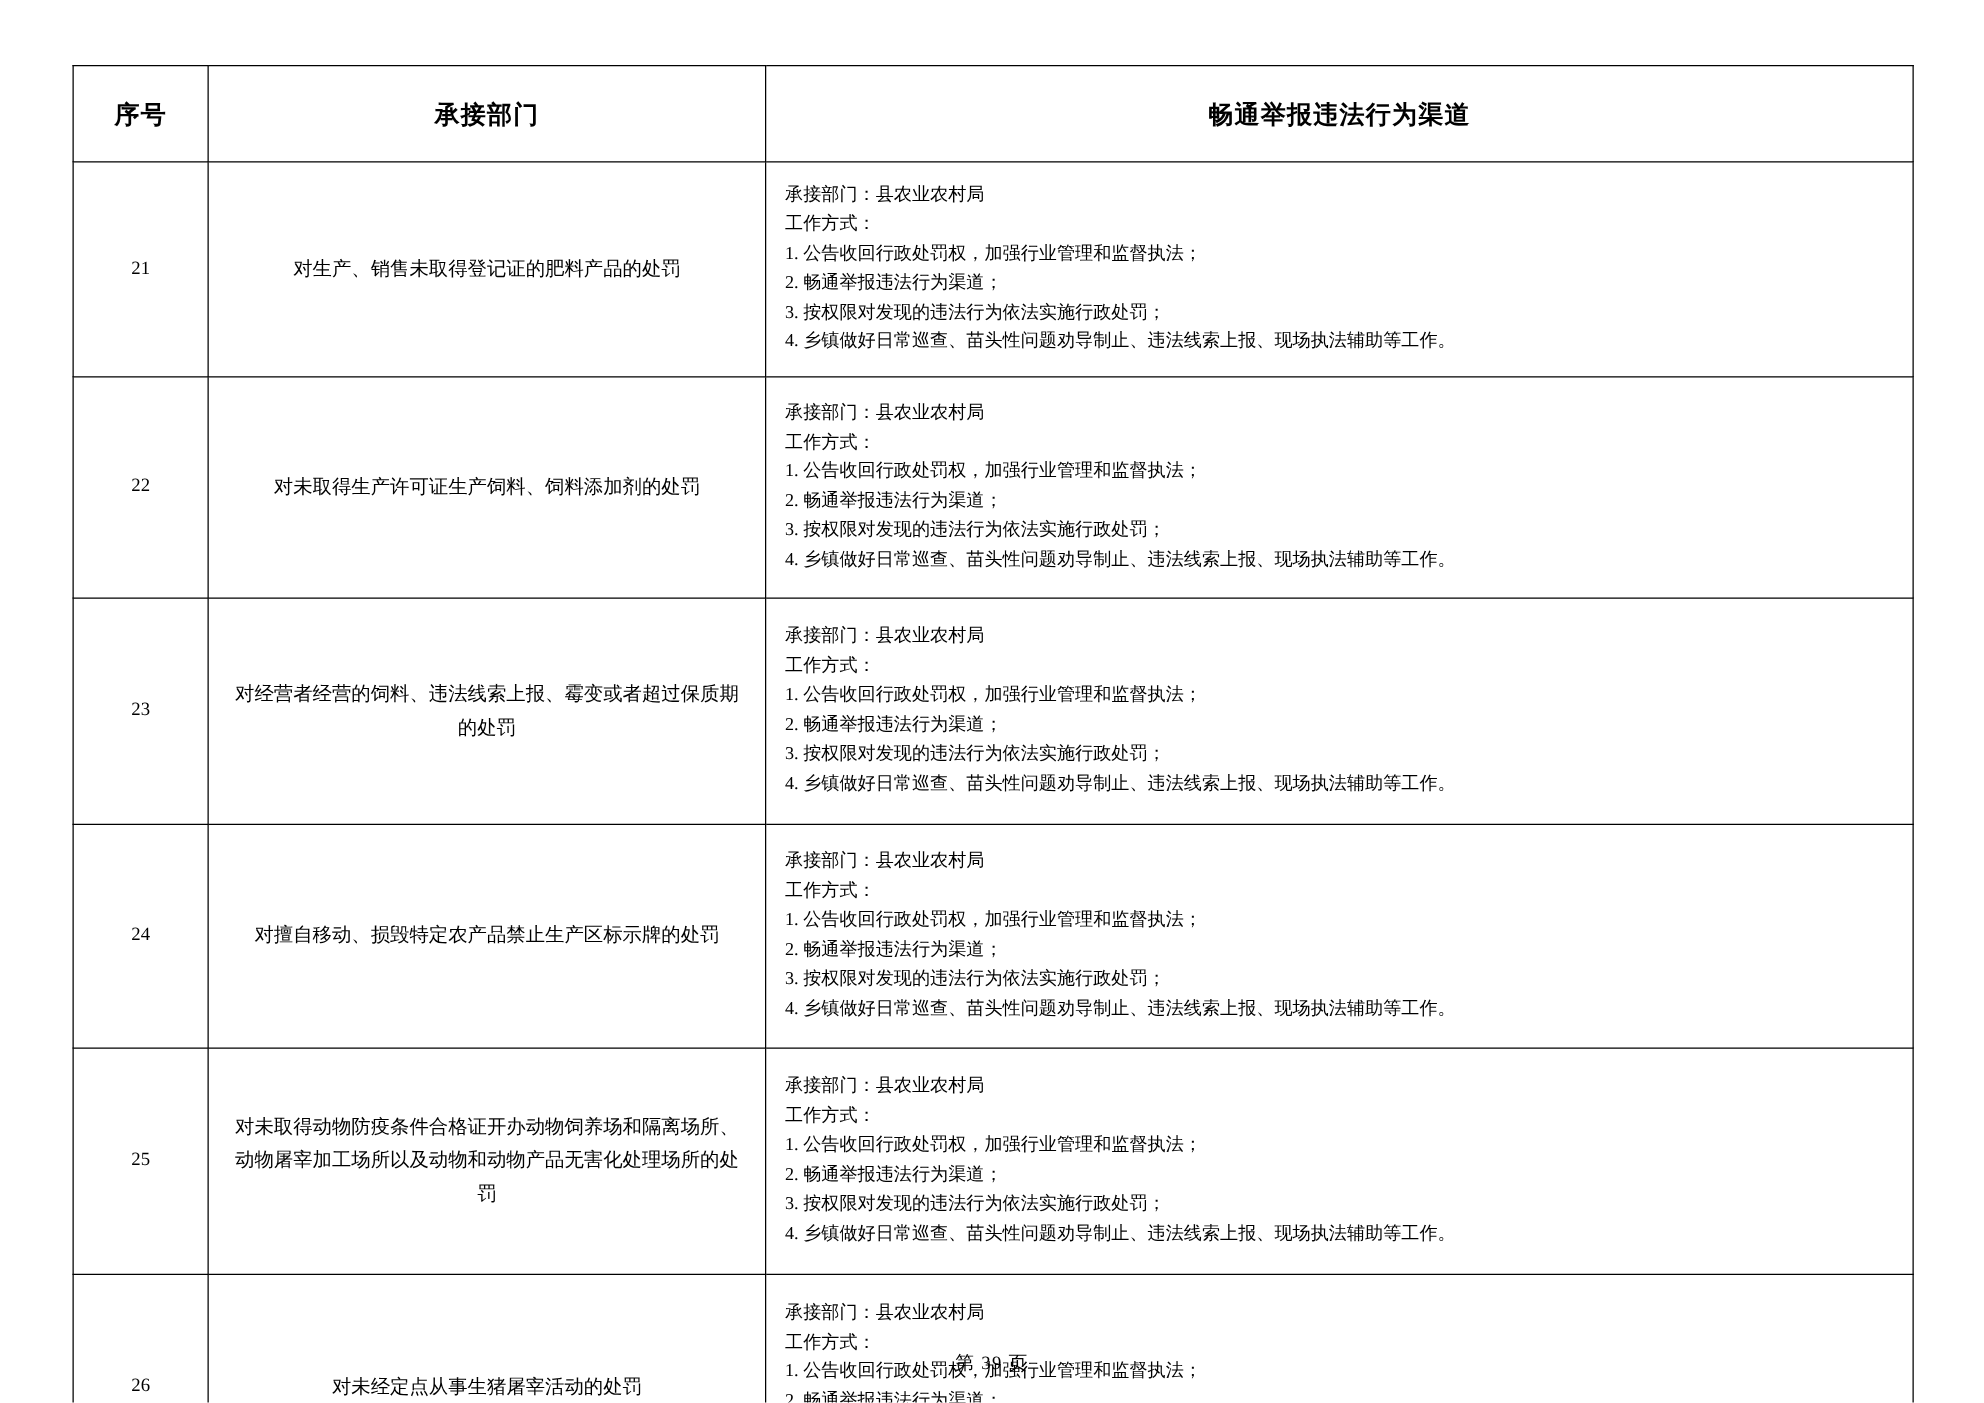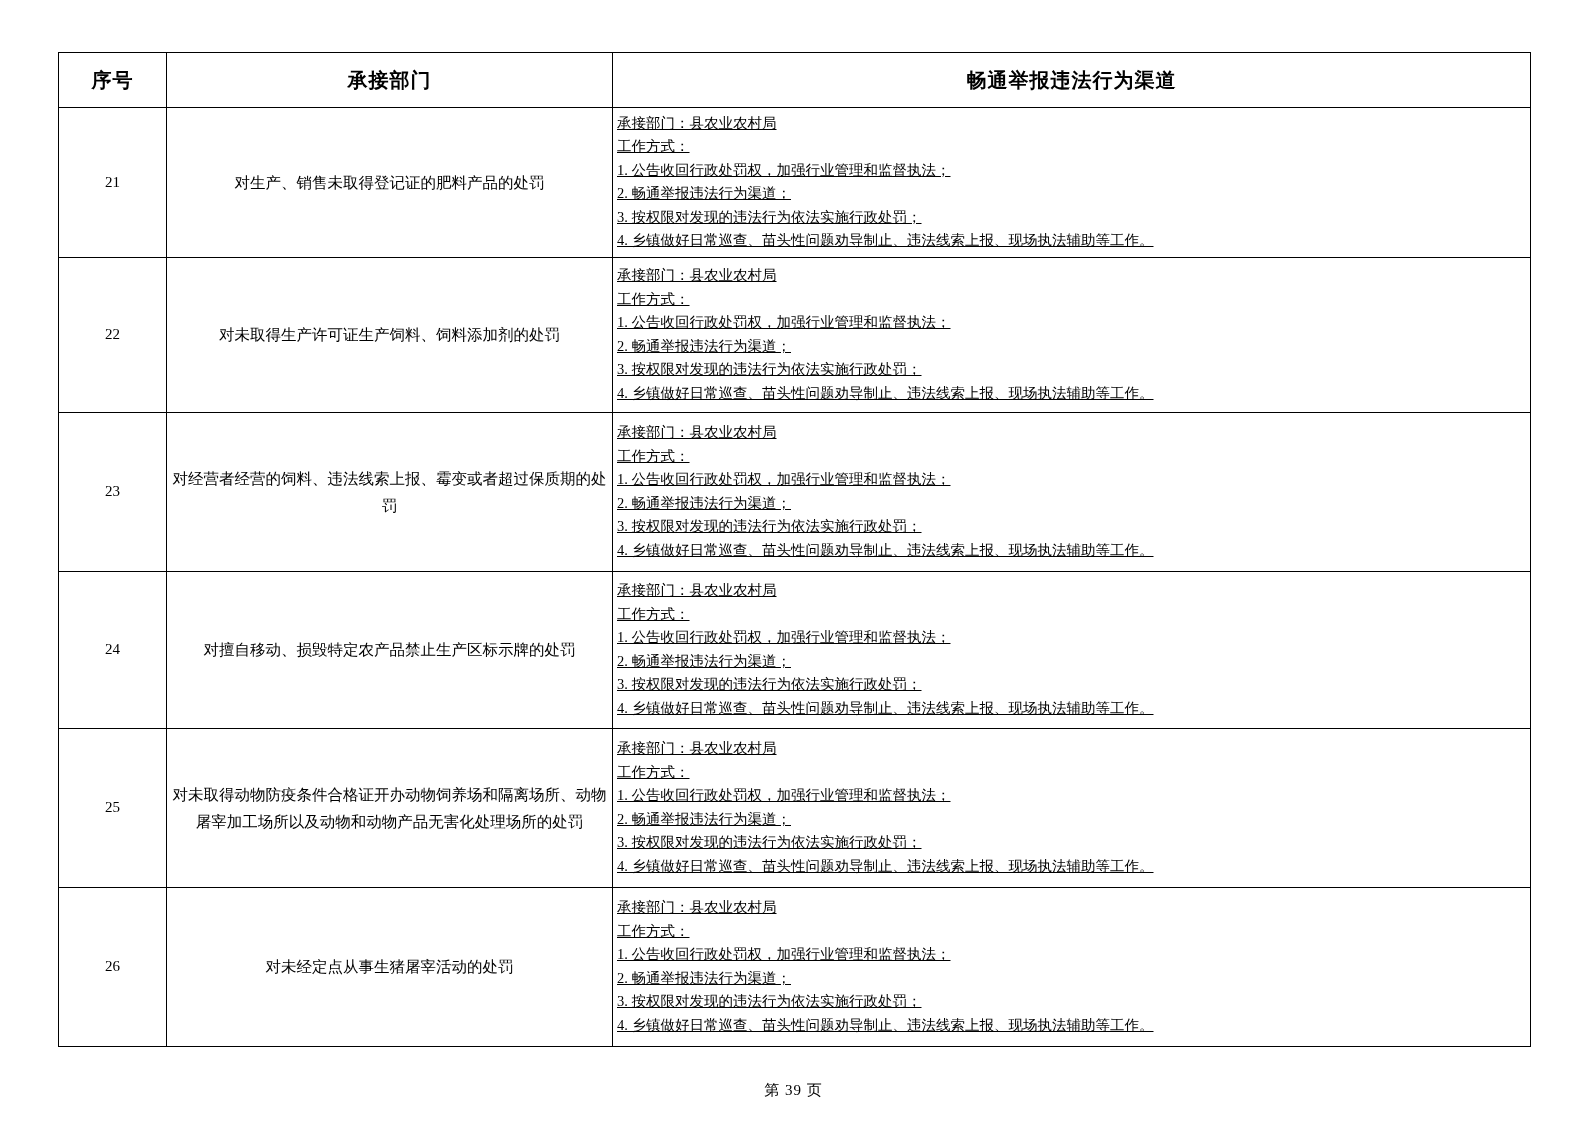--- a/index.html
+++ b/index.html
@@ -24,21 +24,21 @@
   }
   table.doc-table {
     border-collapse: collapse;
     table-layout: fixed;
     width: 1472px;
     margin: 0 auto;
   }
   table.doc-table td, table.doc-table th {
     border: 1px solid #000000;
     vertical-align: middle;
-    padding: 4px;
+    padding: 15px;
   }
   .col-no    { width: 108px; }
   .col-name  { width: 446px; }
   .col-dept  { width: 918px; }
 
   thead th {
     height: 46px;
     text-align: center;
     font-weight: bold;
     font-size: 20px;
@@ -57,21 +57,21 @@
     text-align: center;
     font-family: "Liberation Sans", "DejaVu Sans", sans-serif;
   }
   td.cell-dept {
     font-size: 14.5px;
     line-height: 1.62;
     padding: 12px 10px 12px 12px;
     vertical-align: top;
     font-family: "Liberation Serif", "DejaVu Serif", serif;
   }
-  .dept-line { white-space: pre-wrap; text-decoration: underline; }
+  .dept-line { white-space: pre-wrap; }
   .row-r21 td { height: 136px; }
   .row-r22 td { height: 146px; }
   .row-r23 td { height: 150px; }
   .row-r24 td { height: 148px; }
   .row-r25 td { height: 150px; }
   .row-r26 td { height: 150px; }
 
   .footer {
     position: absolute;
     left: 0;

